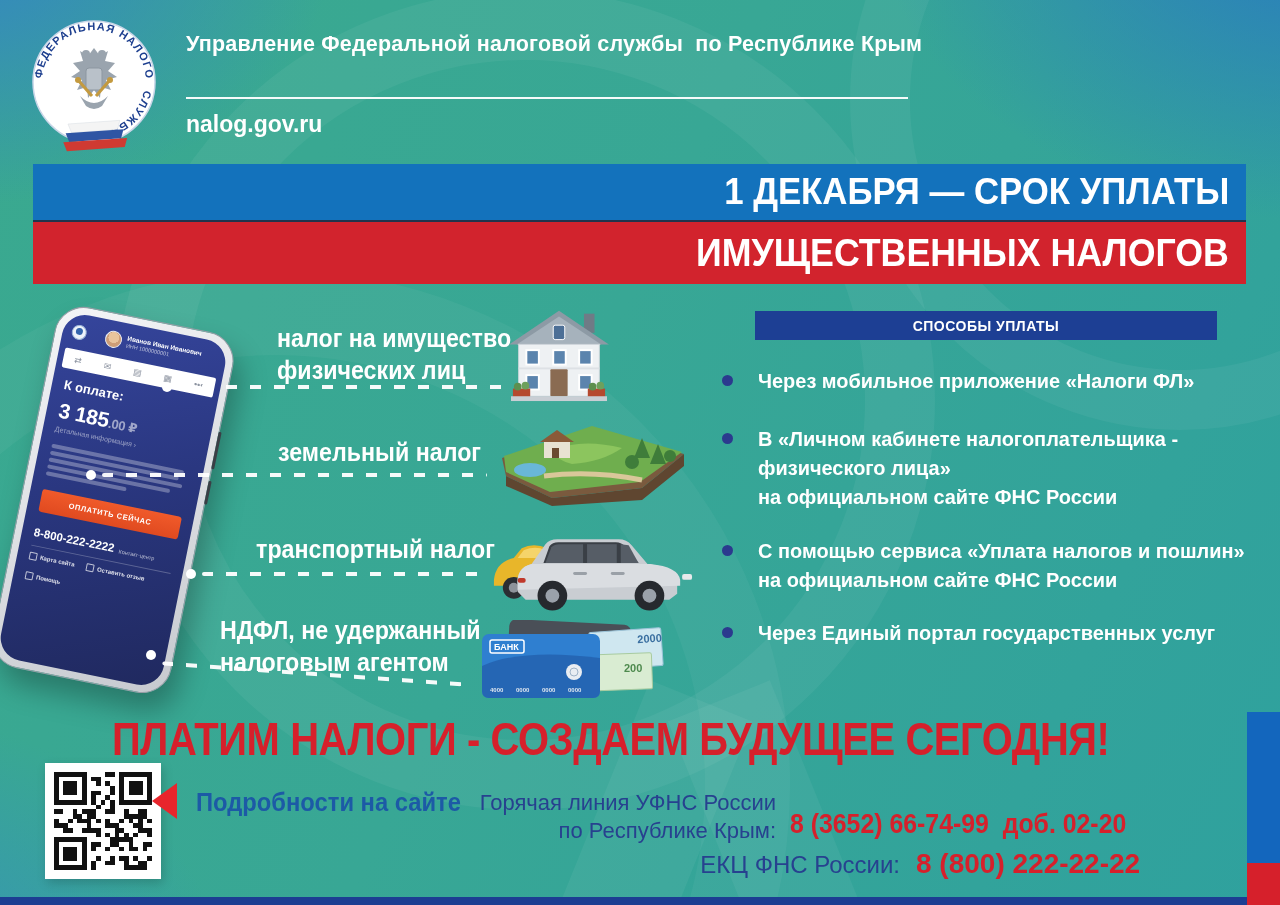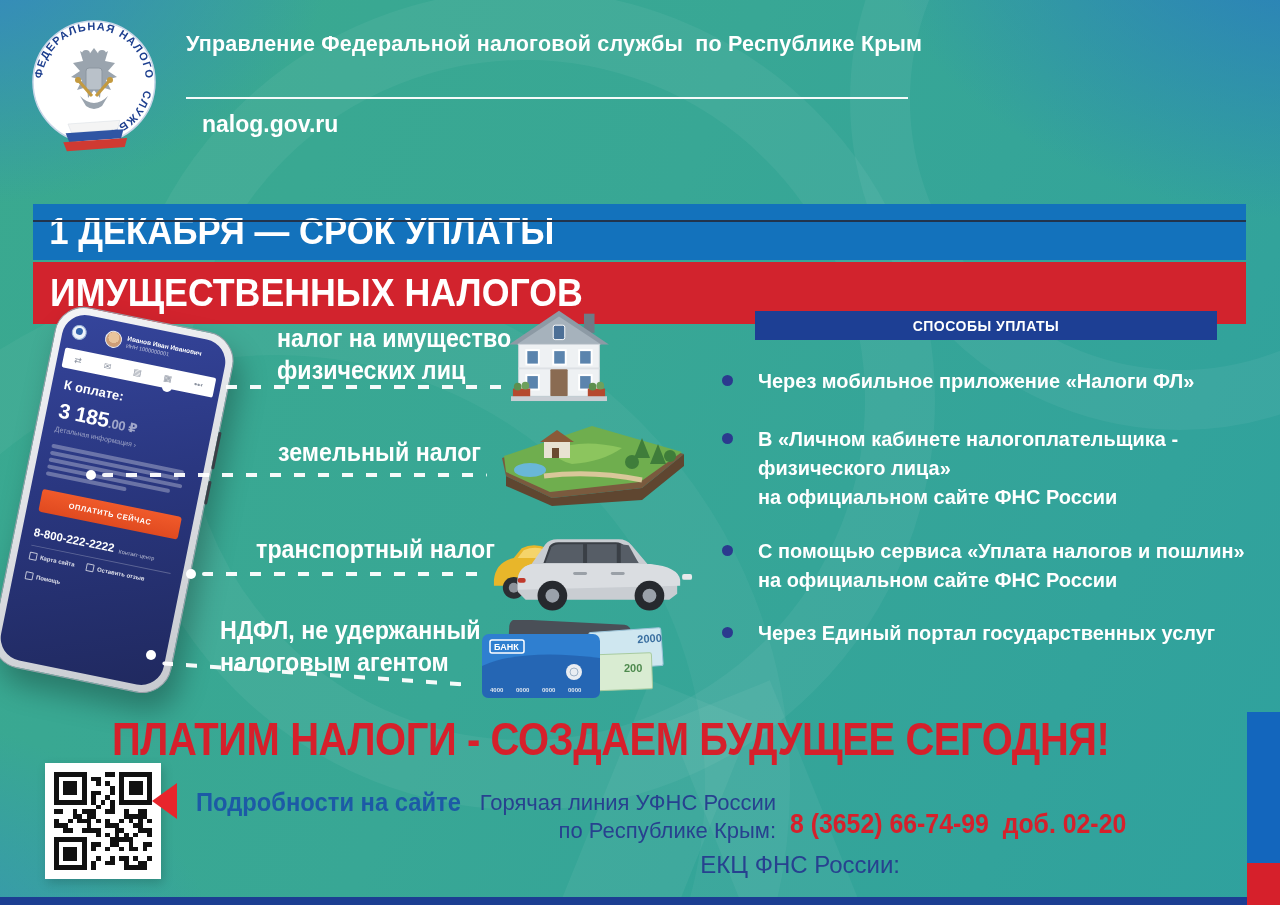--- a/index.html
+++ b/index.html
@@ -9,24 +9,24 @@
       radial-gradient(620px 420px at -4% -6%, rgba(52,130,200,.95), rgba(52,130,200,0) 62%),
       radial-gradient(760px 520px at 104% -10%, rgba(41,118,196,.95), rgba(41,118,196,0) 60%),
       radial-gradient(540px 430px at -8% 108%, rgba(54,140,196,.75), rgba(54,140,196,0) 60%),
       linear-gradient(115deg,#3aa98f 0%,#38a795 45%,#2fa19e 100%);
   }
   .ring{position:absolute;border-radius:50%;pointer-events:none;}
   .band{position:absolute;background:rgba(255,255,255,.05);pointer-events:none;}
   
   .org-title{position:absolute;left:186px;top:32px;color:#fff;font-weight:bold;font-size:21.5px;white-space:pre;letter-spacing:.2px;}
   .hdr-line{position:absolute;left:186px;top:97px;width:722px;height:2px;background:rgba(255,255,255,.95);}
-  .site{position:absolute;left:202px;top:111px;color:#fff;font-weight:bold;font-size:23px;}
+  .site{position:absolute;left:186px;top:111px;color:#fff;font-weight:bold;font-size:23px;}
   .logo{position:absolute;left:28px;top:18px;width:132px;height:140px;}
   
-  .bar{position:absolute;left:33px;width:1213px;display:flex;align-items:center;justify-content:flex-start;color:#fff;font-weight:bold;margin-top:40px;}
+  .bar{position:absolute;left:33px;width:1213px;display:flex;align-items:center;justify-content:flex-end;color:#fff;font-weight:bold;}
   .bar1{top:164px;height:56px;background:#1372bc;font-size:37px;}
   .bar2{top:222px;height:62px;background:#d2232d;font-size:38px;}
   .bar-sep{position:absolute;left:33px;top:220px;width:1213px;height:2px;background:#21344c;}
   .bar span{transform:scaleX(.94);white-space:nowrap;}
   
   .phone{position:absolute;left:22px;top:316px;width:180px;height:366px;transform:rotate(11.5deg);
     background:linear-gradient(145deg,#f4f5f7,#c6c9cf);border-radius:30px;border:1px solid #979da6;
     box-shadow:10px 16px 28px rgba(0,0,0,.28);}
   .phone .btn-side{position:absolute;right:-3px;top:95px;width:3px;height:38px;background:#3a3f46;border-radius:2px;}
   .phone .btn-side2{position:absolute;right:-3px;top:145px;width:3px;height:24px;background:#3a3f46;border-radius:2px;}
@@ -434,18 +434,19 @@
         <rect x="1" y="15" width="5" height="5" fill="#fff"></rect>
         <rect x="2" y="16" width="3" height="3" fill="#111"></rect>
       </svg>
     </div>
   <div class="arrow-left"></div>
   <div class="qr-caption">Подробности на сайте</div>
   <div class="hot-label">Горячая линия УФНС России
 по Республике Крым:</div>
   <div class="hot-phone1">8 (3652) 66-74-99  доб. 02-20</div>
   <div class="ekc-label">ЕКЦ ФНС России:</div>
+  <div class="hot-phone2">8 (800) 222-22-22</div>
 
   <div class="bottom-bar"></div>
   <div class="stripe-blue"></div>
   <div class="stripe-red"></div>
 
 </div>
 
 </body></html>

